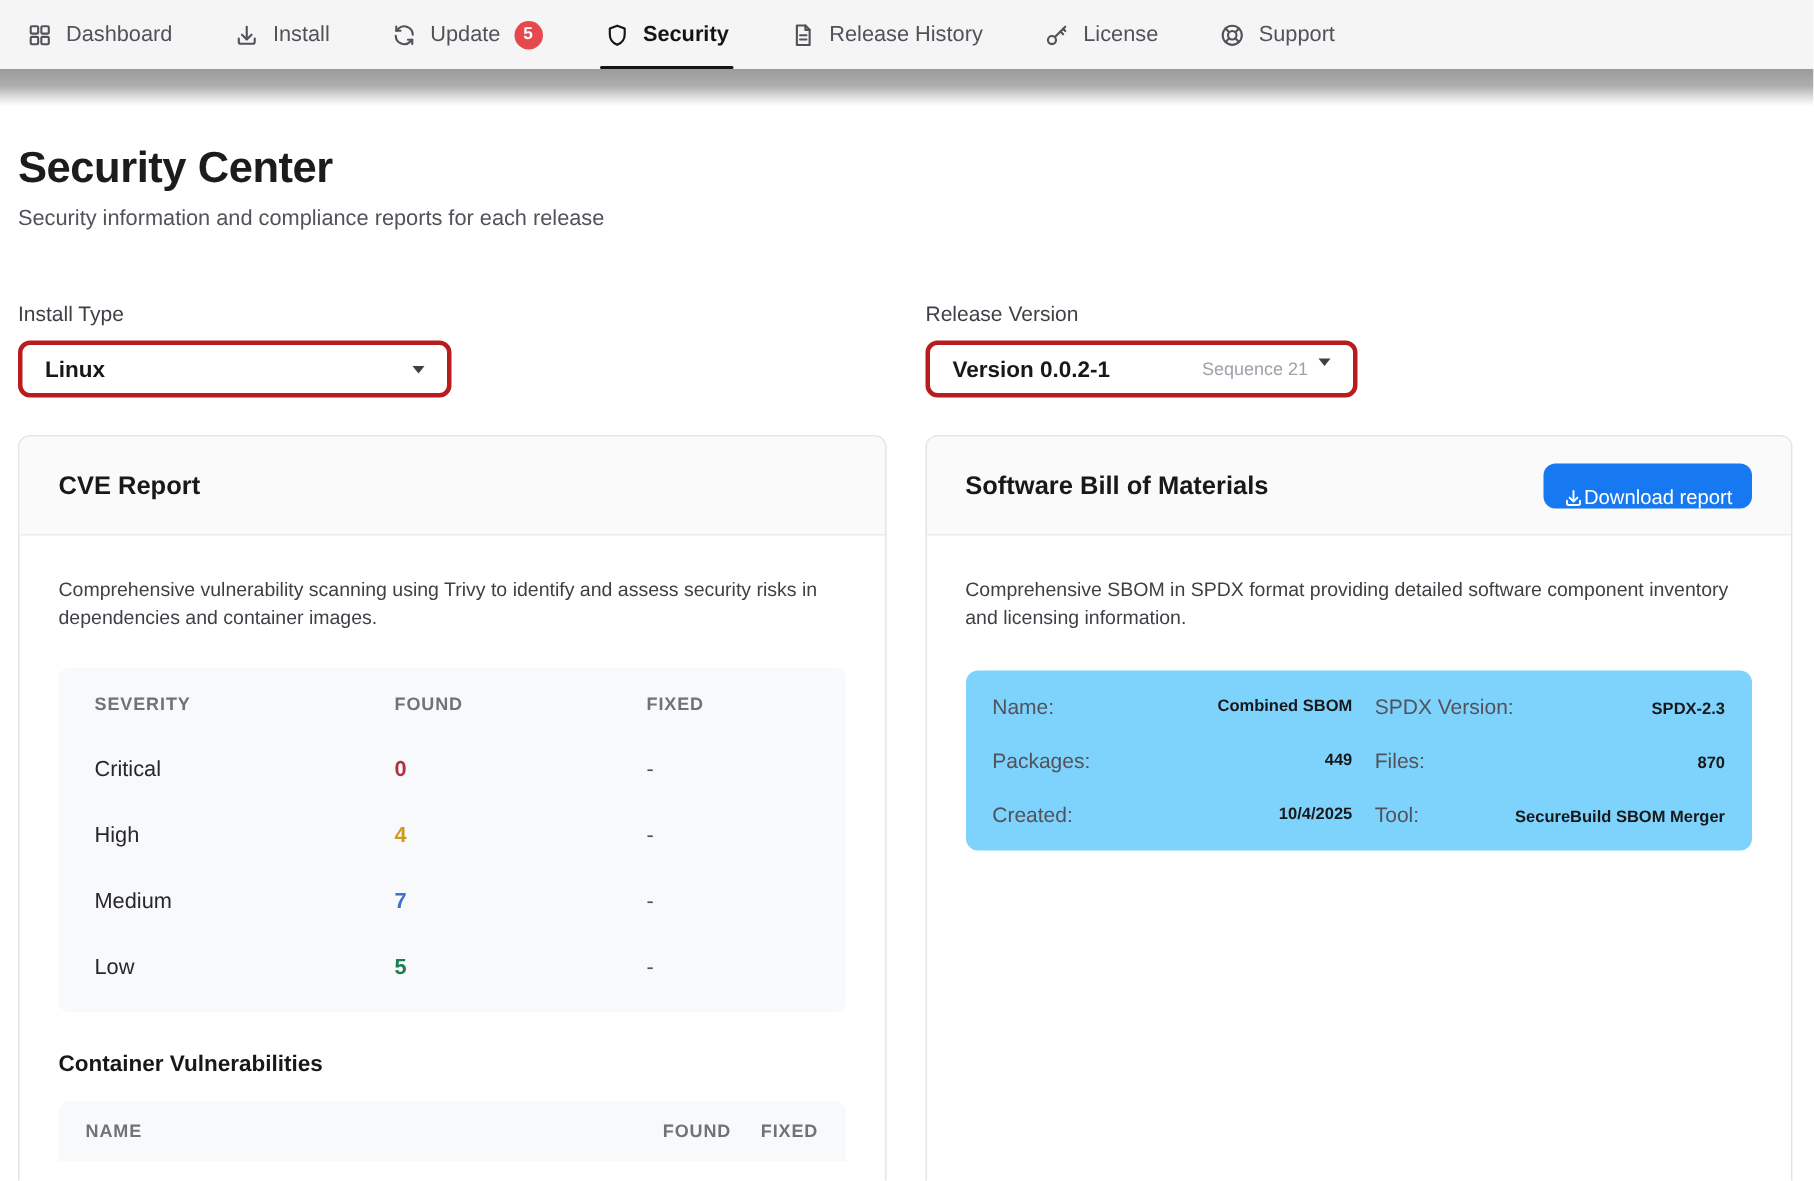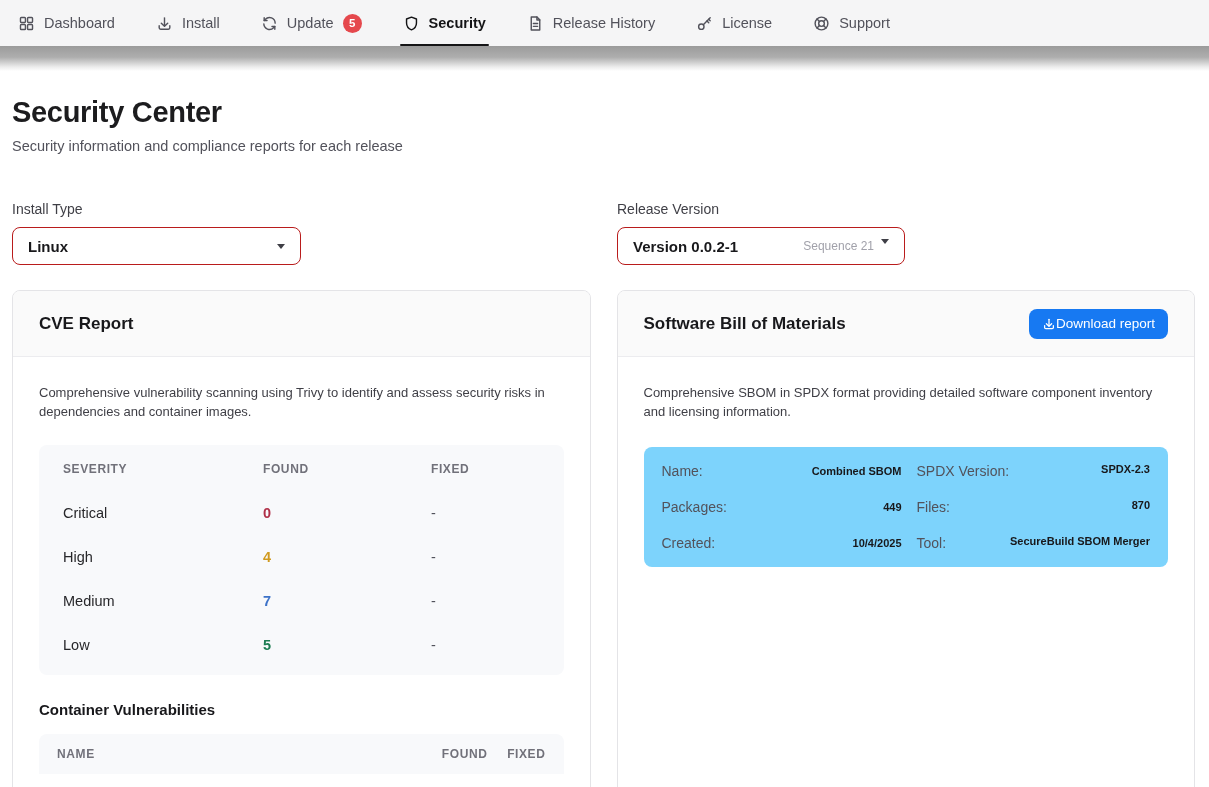--- a/index.html
+++ b/index.html
@@ -74,21 +74,21 @@
     font-size: 14px;
     font-weight: 500;
     color: #3f3f46;
     margin-bottom: 10px;
   }
   .filter-group.left { width: 289px; }
   .filter-group.right { width: 288px; margin-left: 316px; }
   .select {
     height: 38px;
     background: #fff;
-    border: 1px solid #b91c1c;
+    border: 3px solid #b91c1c;
     border-radius: 8px;
     display: flex;
     align-items: center;
     justify-content: space-between;
     padding: 0 15px;
     cursor: pointer;
   }
   .select-value { font-size: 15px; font-weight: 700; color: #18181b; }
   .select-right { display: flex; align-items: flex-start; gap: 7px; }
   .select-meta { font-size: 12px; color: #a1a1aa; }
@@ -123,21 +123,21 @@
   .card-desc {
     font-size: 13px;
     line-height: 1.48;
     color: #3f3f46;
     max-width: 532px;
   }
 
   
   .download-btn {
     display: flex;
-    align-items: center;
+    align-items: flex-end;
     gap: 0;
     height: 30px;
     padding: 0 13px;
     border: none;
     border-radius: 8px;
     color: #fff;
     font-size: 13.5px;
     font-weight: 500;
     font-family: inherit;
     cursor: pointer;
@@ -197,21 +197,21 @@
     background: #7dd3fc;
     border-radius: 8px;
     padding: 6px 18px;
   }
   .info-row { display: flex; align-items: center; height: 36px; font-size: 14px; }
   .info-label { color: #52525b; }
   .il1 { width: 100px; }
   .iv1 { width: 140px; text-align: right; }
   .info-value { font-weight: 700; color: #18181b; font-size: 11px; }
   .pair-spacer { width: 15px; }
-  .right-pair { flex: 1; display: flex; align-items: flex-start; }
+  .right-pair { flex: 1; display: flex; align-items: flex-end; }
   .iv2 { margin-left: auto; }
 </style>
 </head>
 <body>
 
 <nav class="nav">
   <div class="nav-item">
     <span>
       <svg viewBox="0 0 24 24" fill="none" stroke="currentColor" stroke-width="2" stroke-linecap="round" stroke-linejoin="round">
         <rect x="3.5" y="3.5" width="7" height="7" rx="1.2"></rect>

